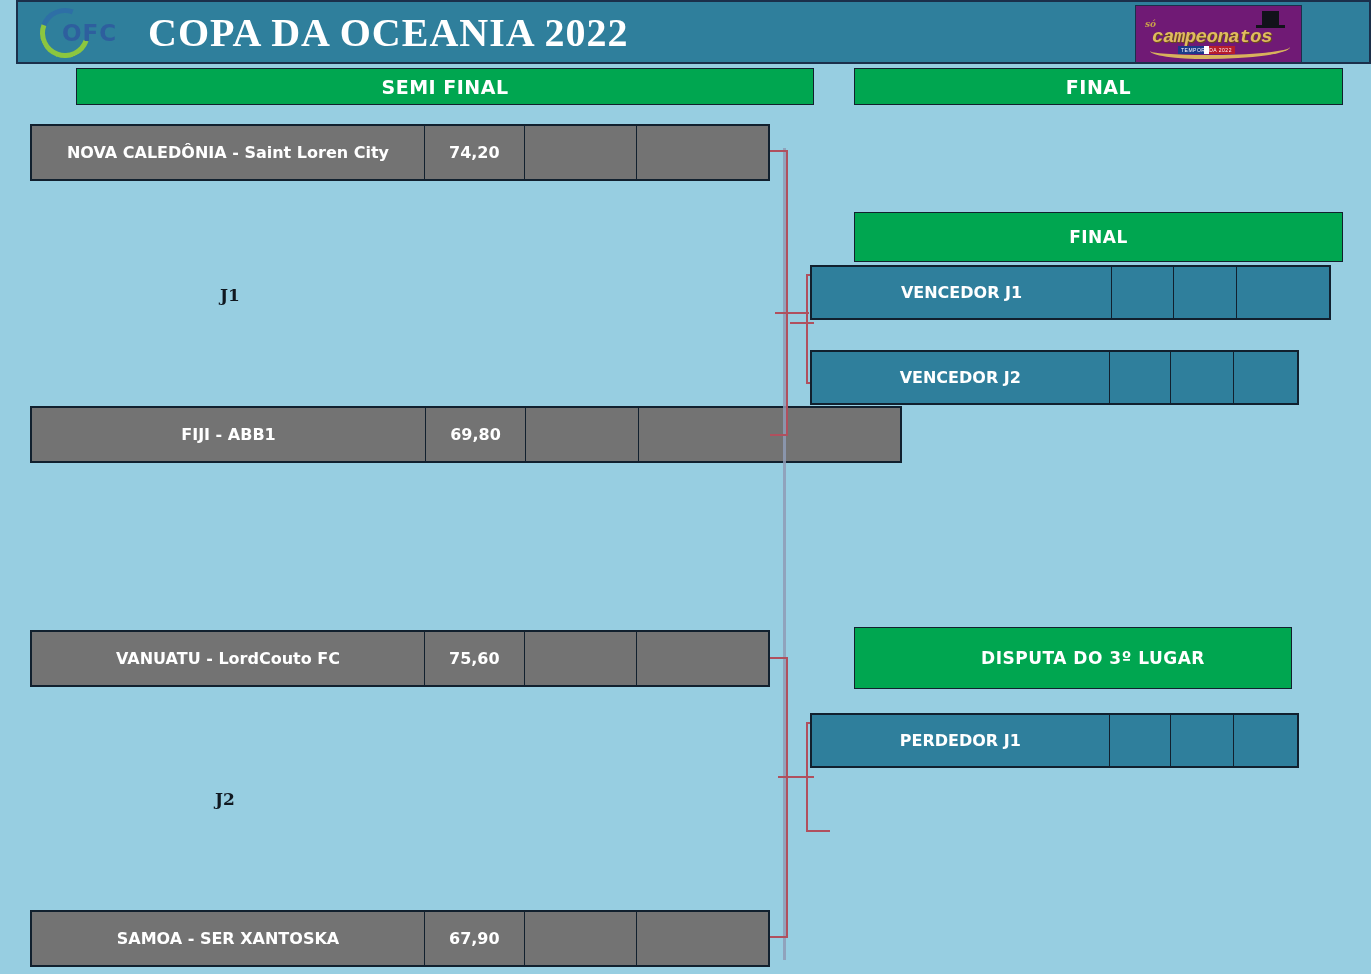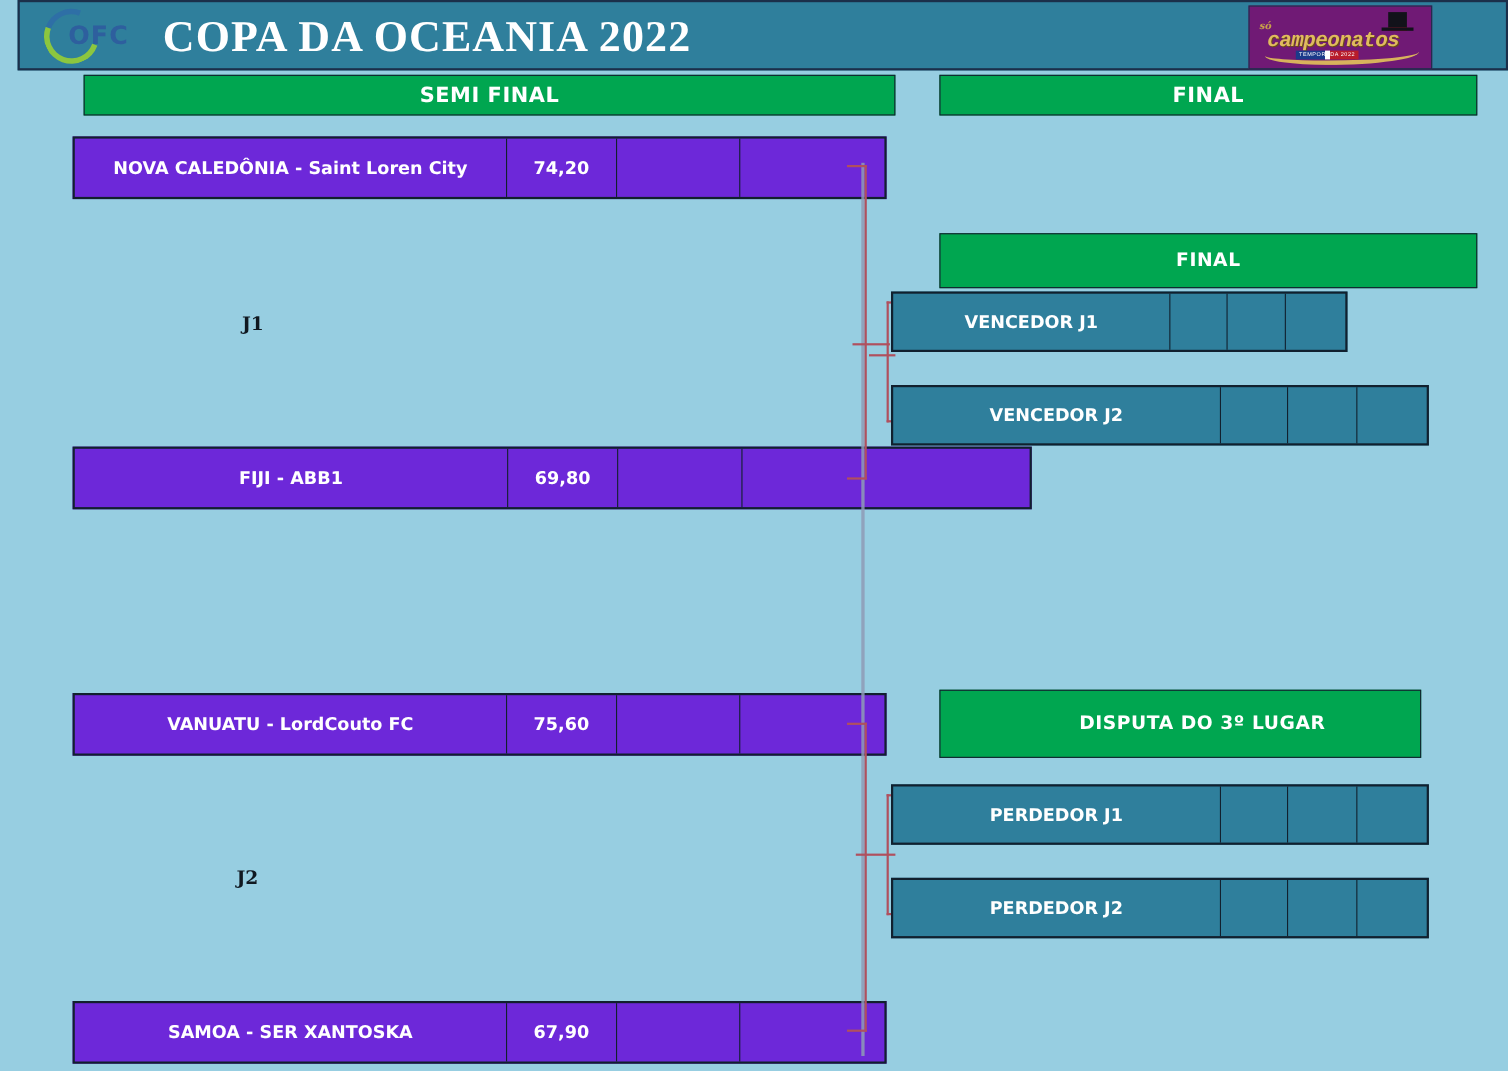--- a/index.html
+++ b/index.html
@@ -165,23 +165,22 @@
   #head-final-col { left: 810px; top: 68px; width: 489px; height: 37px; }
   #head-final-box { left: 810px; top: 212px; width: 489px; height: 50px; font-size: 17px; }
   #head-third-box { left: 810px; top: 627px; width: 438px; height: 62px; font-size: 17px; padding-left: 40px; }
 
   
   .match {
     position: absolute;
     height: 57px;
     border: 2px solid #11202e;
     box-sizing: border-box;
-    background: #6d28d9;
-    display: flex;
-    margin-left: 36px;
+    background: #737373;
+    display: flex;
   }
   .match .cell {
     box-sizing: border-box;
     border-right: 1px solid #11202e;
     display: flex;
     align-items: center;
     justify-content: center;
     color: #ffffff;
     font-family: "DejaVu Sans", sans-serif;
     font-weight: bold;
@@ -230,21 +229,21 @@
     font-weight: bold;
     font-size: 16px;
     white-space: nowrap;
   }
   .slot .cell:last-child { border-right: none; }
   .s-name { width: 300px; }
   .s-a    { width: 62px; }
   .s-b    { width: 63px; }
   .s-c    { width: 64px; }
 
-  #s-vj1 { left: 810px; top: 265px; width: 415px; }
+  #s-vj1 { left: 810px; top: 265px; width: 521px; }
   #s-vj2 { left: 810px; top: 350px; width: 489px; }
   #s-pj1 { left: 810px; top: 713px; width: 489px; }
   #s-pj2 { left: 810px; top: 798px; width: 489px; }
 
   
   .conn {
     position: absolute;
     background: #b0505e;
   }
   .v { width: 2px; }
@@ -351,20 +350,14 @@
 
   <div class="round-head" id="head-third-box">DISPUTA DO 3º LUGAR</div>
 
   <div class="slot" id="s-pj1">
     <div class="cell s-name">PERDEDOR J1</div>
     <div class="cell s-a"></div>
     <div class="cell s-b"></div>
     <div class="cell s-c"></div>
   </div>
 
-  <div class="slot" id="s-pj2">
-    <div class="cell s-name">PERDEDOR J2</div>
-    <div class="cell s-a"></div>
-    <div class="cell s-b"></div>
-    <div class="cell s-c"></div>
-  </div>
 
 </div>
 
 </body></html>

